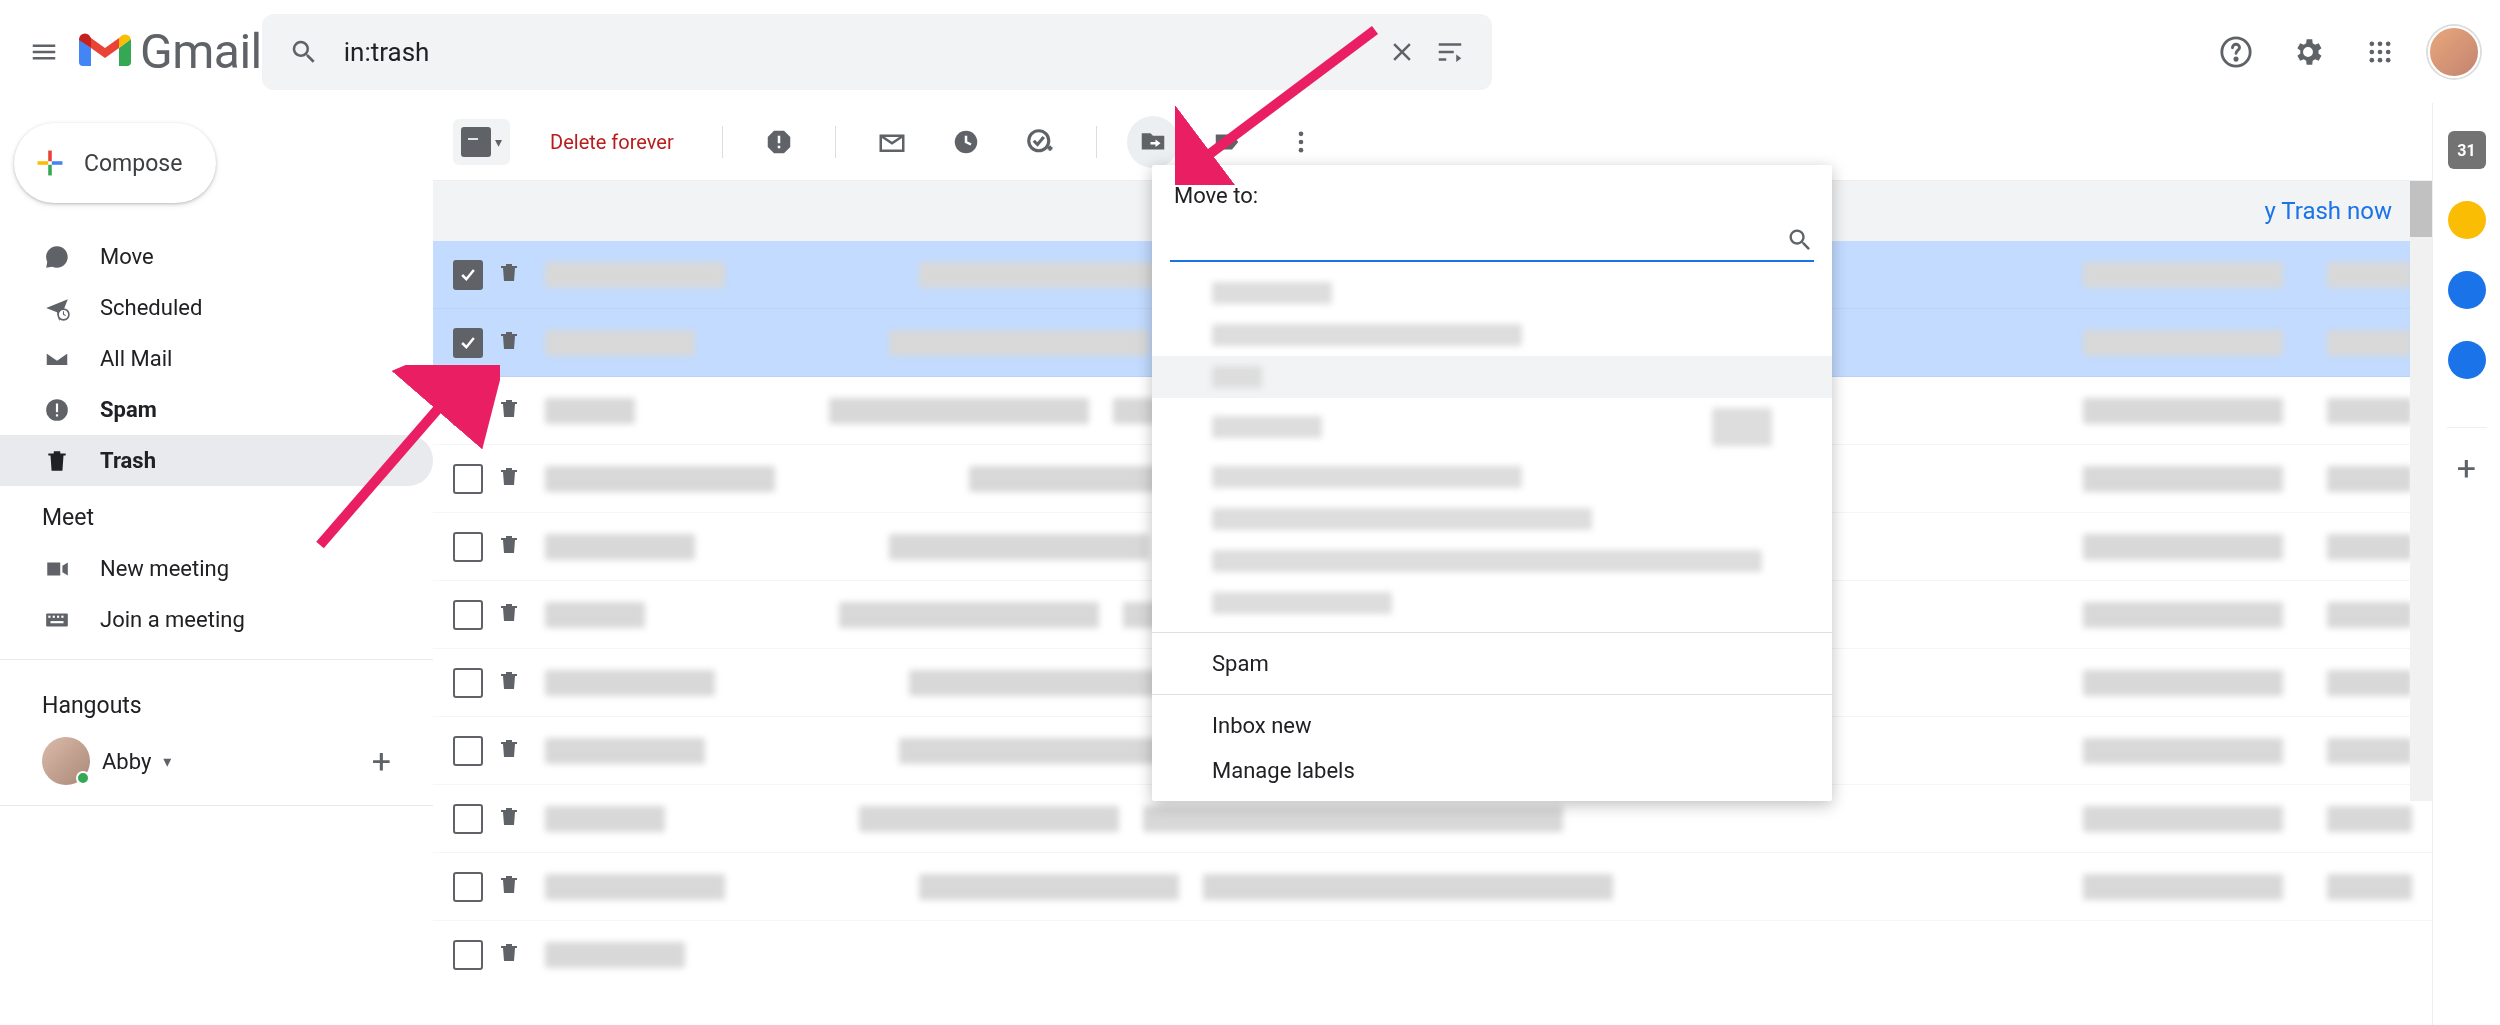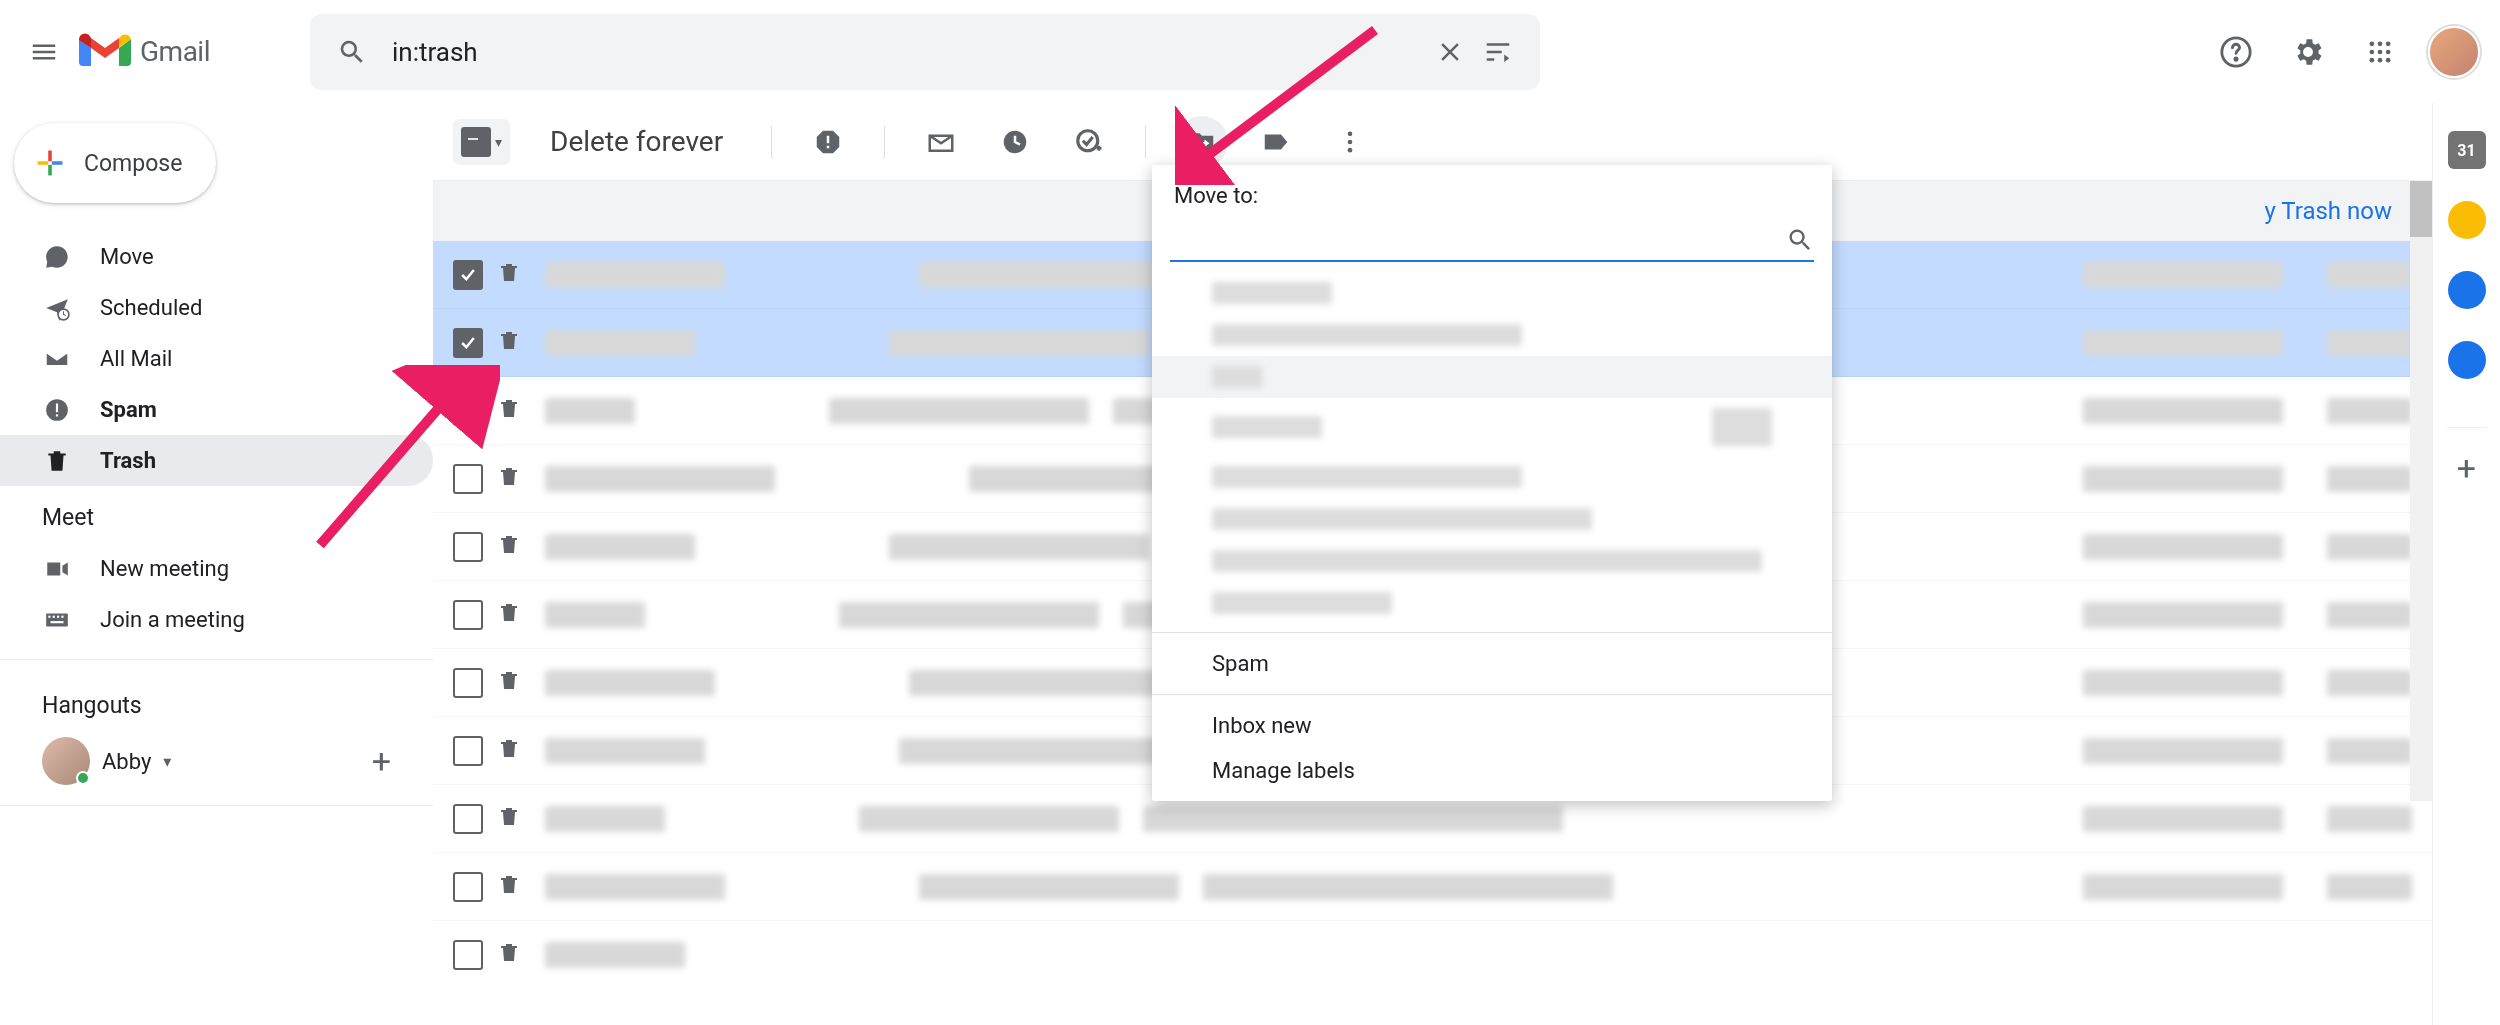--- a/index.html
+++ b/index.html
@@ -2,22 +2,22 @@
 <html><head>
 <meta charset="utf-8">
 <style>
 * { margin: 0; padding: 0; box-sizing: border-box; font-family: 'Google Sans', Roboto, Arial, sans-serif; }
 body { background: #fff; width: 2500px; height: 1025px; overflow: hidden; position: relative; }
 
 
 .header { height: 103px; display: flex; align-items: center; padding: 0 20px; position: relative; }
 .menu-btn { width: 48px; height: 48px; display: flex; align-items: center; justify-content: center; cursor: pointer; border-radius: 50%; }
 .gmail-logo { display: flex; align-items: center; margin-left: 10px; }
-.gmail-logo .logo-text { font-size: 28px; color: #5f6368; margin-left: 8px; letter-spacing: -0.5px; }
-.search-bar { margin-left: 100px; width: 1230px; height: 76px; background: #f1f3f4; border-radius: 12px; display: flex; align-items: center; padding: 0 18px; }
+.gmail-logo .logo-text { font-size: 48px; color: #5f6368; margin-left: 8px; letter-spacing: -0.5px; }
+.search-bar { width: 1230px; height: 76px; background: #f1f3f4; border-radius: 12px; display: flex; align-items: center; padding: 0 18px; }
 .search-bar input { flex: 1; border: none; background: transparent; font-size: 26px; padding: 0 16px; outline: none; color: #202124; }
 .header-right { margin-left: auto; display: flex; align-items: center; gap: 24px; }
 .icon-btn { width: 48px; height: 48px; display: flex; align-items: center; justify-content: center; cursor: pointer; color: #5f6368; border-radius: 50%; }
 .avatar { width: 52px; height: 52px; border-radius: 50%; background: linear-gradient(135deg, #e8a87c, #c38370); border: 2px solid #fff; box-shadow: 0 0 0 2px #ddd; }
 
 
 .sidebar { position: absolute; top: 103px; left: 0; width: 433px; background: #fff; padding-top: 20px; }
 .compose-btn { margin-left: 14px; height: 80px; padding: 0 34px 0 20px; background: #fff; border: none; border-radius: 40px; box-shadow: 0 1px 3px rgba(0,0,0,0.2), 0 2px 6px rgba(0,0,0,0.1); display: flex; align-items: center; gap: 18px; cursor: pointer; font-size: 23px; color: #3c4043; }
 .compose-plus { width: 32px; height: 32px; }
 .nav-section { margin-top: 28px; }
@@ -31,21 +31,21 @@
 .presence { position: absolute; bottom: 0; right: 0; width: 14px; height: 14px; border-radius: 50%; background: #34a853; border: 2px solid #fff; }
 .hangouts-name { font-size: 22px; color: #202124; }
 .hangouts-add { margin-left: auto; font-size: 34px; color: #5f6368; cursor: pointer; }
 .divider { height: 1px; background: #e8eaed; margin: 14px 0; }
 
 
 .toolbar { position: absolute; top: 103px; left: 433px; right: 68px; height: 78px; display: flex; align-items: center; padding: 0 20px; border-bottom: 1px solid #eee; }
 .toolbar-left { display: flex; align-items: center; gap: 22px; }
 .select-box { width: 30px; height: 30px; background: #fff; border: 2px solid #5f6368; border-radius: 3px; }
 .select-wrap { display: flex; align-items: center; gap: 4px; background: #f1f3f4; padding: 8px; border-radius: 6px; }
-.delete-forever { font-size: 28px; color: #404040; cursor: pointer; padding: 0 18px; }
+.delete-forever { font-size: 20px; color: #b91c1c; cursor: pointer; padding: 0 18px; }
 .tb-sep { width: 1px; height: 32px; background: #ddd; margin: 0 8px; }
 .tb-icon { width: 52px; height: 52px; display: flex; align-items: center; justify-content: center; color: #5f6368; cursor: pointer; border-radius: 50%; }
 .tb-icon.highlighted { background: #eceff1; border-radius: 50%; }
 .toolbar-right { margin-left: auto; display: flex; align-items: center; gap: 14px; font-size: 19px; color: #5f6368; }
 
 
 .msg-area { position: absolute; top: 181px; left: 433px; right: 68px; bottom: 0; overflow: hidden; }
 .banner { height: 60px; background: #f1f3f4; display: flex; align-items: center; justify-content: center; font-size: 24px; color: #202124; }
 .banner a { color: #1a73e8; margin-left: auto; margin-right: 40px; }
 .trash-text { position: absolute; left: 50%; transform: translateX(-50%); }

